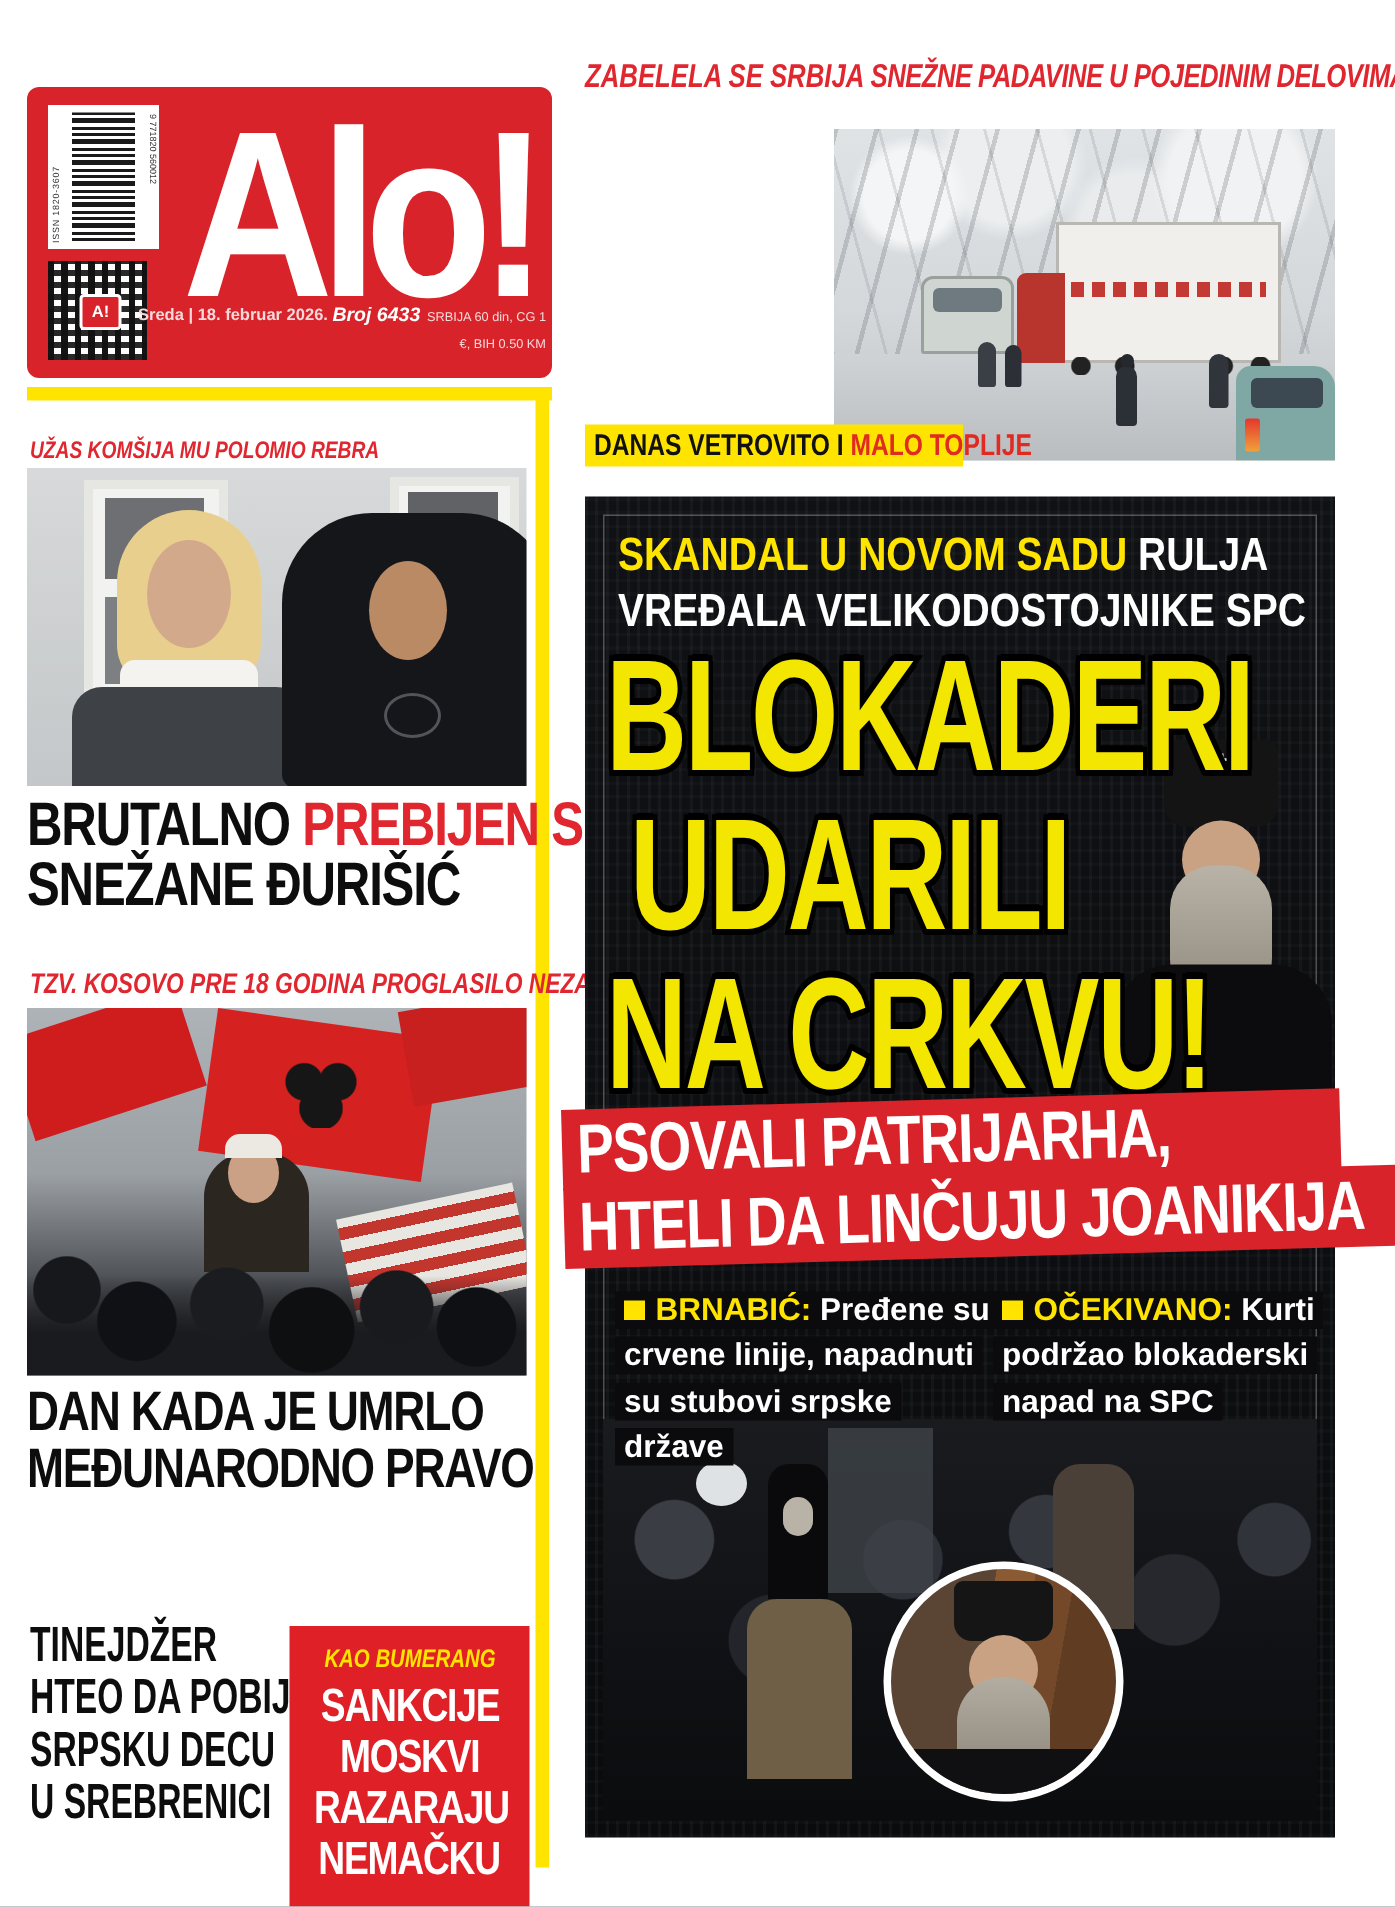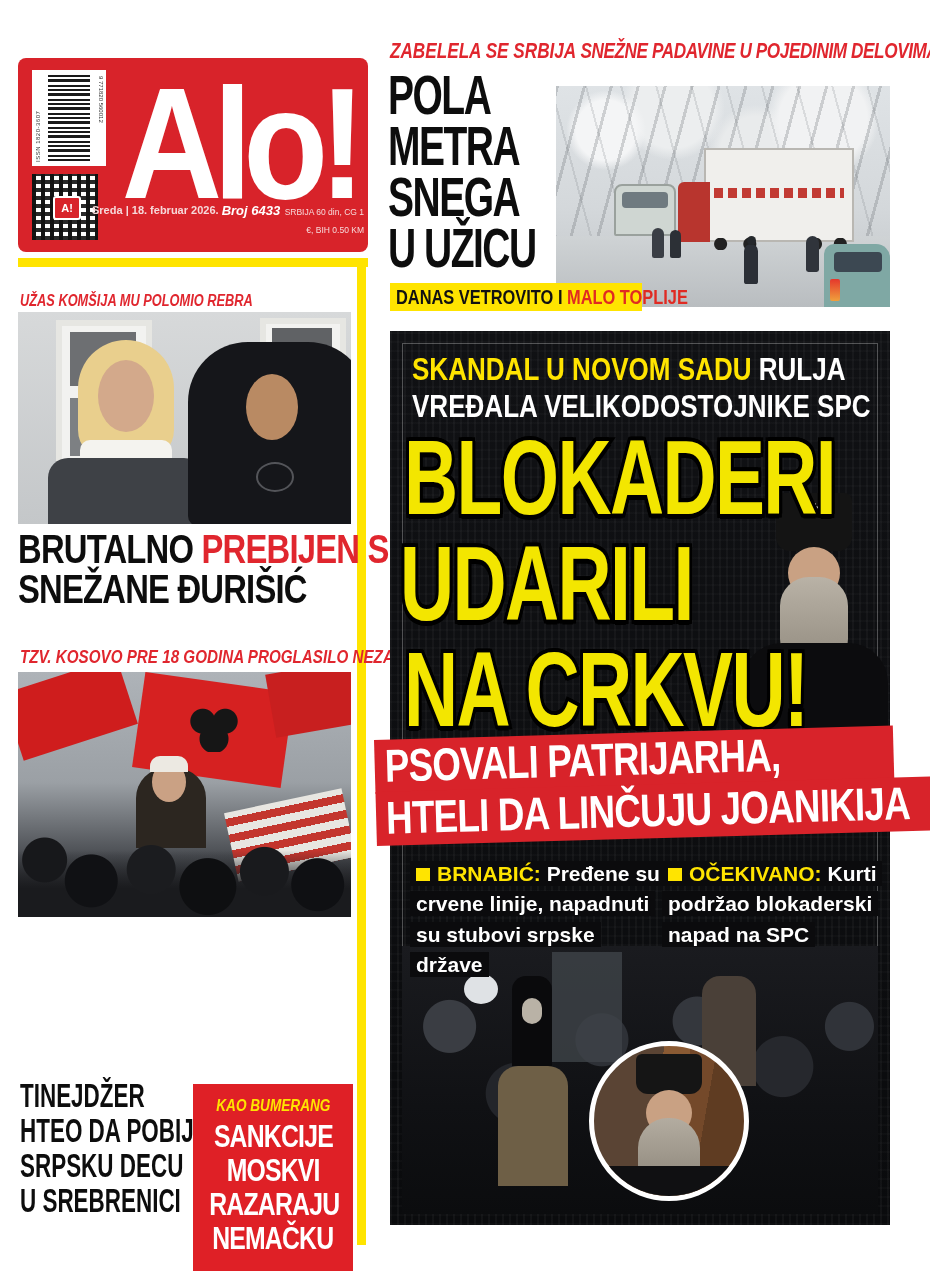--- a/index.html
+++ b/index.html
@@ -118,20 +118,24 @@
     <div class="abs" style="left:0;top:150px;width:333px;height:95px;background:
                 radial-gradient(circle at 8% 40%,#17181b 22px,transparent 23px),
                 radial-gradient(circle at 22% 62%,#101114 26px,transparent 27px),
                 radial-gradient(circle at 40% 50%,#1b1c1f 24px,transparent 25px),
                 radial-gradient(circle at 57% 68%,#0e0f11 28px,transparent 29px),
                 radial-gradient(circle at 74% 52%,#191a1d 24px,transparent 25px),
                 radial-gradient(circle at 90% 66%,#0f1013 26px,transparent 27px),
                 linear-gradient(transparent 0 30%,#1a1b1e 70%);"></div>
   </div>
 
+  <div class="abs hl" style="left:18px;top:922px;font-size:37px;line-height:38px;">
+    <div class="cond">DAN KADA JE UMRLO</div><br>
+    <div class="cond">MEĐUNARODNO PRAVO</div>
+  </div>
 
   <div class="abs hl" style="left:20px;top:1078px;font-size:33px;line-height:35px;letter-spacing:0;">
     <span class="cond" style="transform:scaleX(.68);">TINEJDŽER</span><br>
     <span class="cond" style="transform:scaleX(.68);">HTEO DA POBIJE</span><br>
     <span class="cond" style="transform:scaleX(.68);">SRPSKU DECU</span><br>
     <span class="cond" style="transform:scaleX(.68);">U SREBRENICI</span>
   </div>
 
   <div class="abs" style="left:193px;top:1084px;width:160px;height:216px;background:#df2026;text-align:center;">
     <div style="margin-top:12px;color:var(--yellow);font-style:italic;font-weight:900;font-size:17px;">
@@ -145,26 +149,20 @@
     </div>
   </div>
 
   <div class="abs kick" style="left:390px;top:38px;font-size:22px;">
     <span class="cond" style="transform:scaleX(.78);">
       <span>ZABELELA SE SRBIJA</span>
       <span style="font-weight:700;letter-spacing:-.5px;">SNEŽNE PADAVINE U POJEDINIM DELOVIMA ZEMLJE</span>
     </span>
   </div>
 
-  <div class="abs hl" style="left:388px;top:70px;font-size:52px;line-height:51px;letter-spacing:-2px;">
-    <span class="cond" style="transform:scale(.75,1.05);">POLA</span><br>
-    <span class="cond" style="transform:scale(.75,1.05);">METRA</span><br>
-    <span class="cond" style="transform:scale(.75,1.05);">SNEGA</span><br>
-    <span class="cond" style="transform:scale(.75,1.05);">U UŽICU</span>
-  </div>
 
   <div class="abs photo" style="left:556px;top:86px;width:334px;height:221px;background:
               radial-gradient(circle at 15% 20%,#f4f5f6 30px,transparent 40px),
               radial-gradient(circle at 35% 10%,#eceeef 40px,transparent 52px),
               radial-gradient(circle at 80% 15%,#f1f2f3 44px,transparent 56px),
               radial-gradient(circle at 60% 30%,#e9ebec 36px,transparent 48px),
               linear-gradient(#dfe3e6 0%,#d4d8db 55%,#cdd1d4 70%,#c0c4c7 100%);">
     <div class="abs" style="left:0;top:0;width:100%;height:70%;background:
                 repeating-linear-gradient(105deg,rgba(90,95,100,.25) 0 3px,transparent 3px 26px),
                 repeating-linear-gradient(75deg,rgba(120,125,130,.2) 0 2px,transparent 2px 34px);"></div>
@@ -219,21 +217,21 @@
       <div class="abs" style="left:66px;top:8px;width:12px;height:18px;color:#e6e6e6;font-size:16px;line-height:18px;">✝</div>
       <div class="abs" style="left:46px;top:54px;width:52px;height:52px;border-radius:50%;background:#c9a183;"></div>
       <div class="abs" style="left:38px;top:84px;width:68px;height:96px;border-radius:34px 34px 40px 40px;
                   background:linear-gradient(#b9b2a6,#8f887c);"></div>
       <div class="abs" style="left:0;top:150px;width:146px;height:112px;background:#0c0c0e;border-radius:40px 40px 0 0;"></div>
     </div>
 
     <div class="abs mega" style="left:14px;top:92px;font-size:96px;z-index:3;">
       <span class="cond" style="transform:scale(.78,1.1);">BLOKADERI</span>
     </div>
-    <div class="abs mega" style="left:10px;top:198px;font-size:96px;z-index:3;">
+    <div class="abs mega" style="left:30px;top:198px;font-size:96px;z-index:3;">
       <span class="cond" style="transform:scale(.78,1.1);">UDARILI</span>
     </div>
     <div class="abs mega" style="left:14px;top:304px;font-size:96px;z-index:3;">
       <span class="cond" style="transform:scale(.78,1.1);">NA CRKVU!</span>
     </div>
 
     <div class="abs" style="left:20px;top:528px;width:252px;z-index:2;">
       <span class="bullet-text"><span class="sq"></span><span class="bullet-label">BRNABIĆ:</span>
         <span>Pređene su crvene linije, napadnuti su stubovi srpske države</span></span>
     </div>

